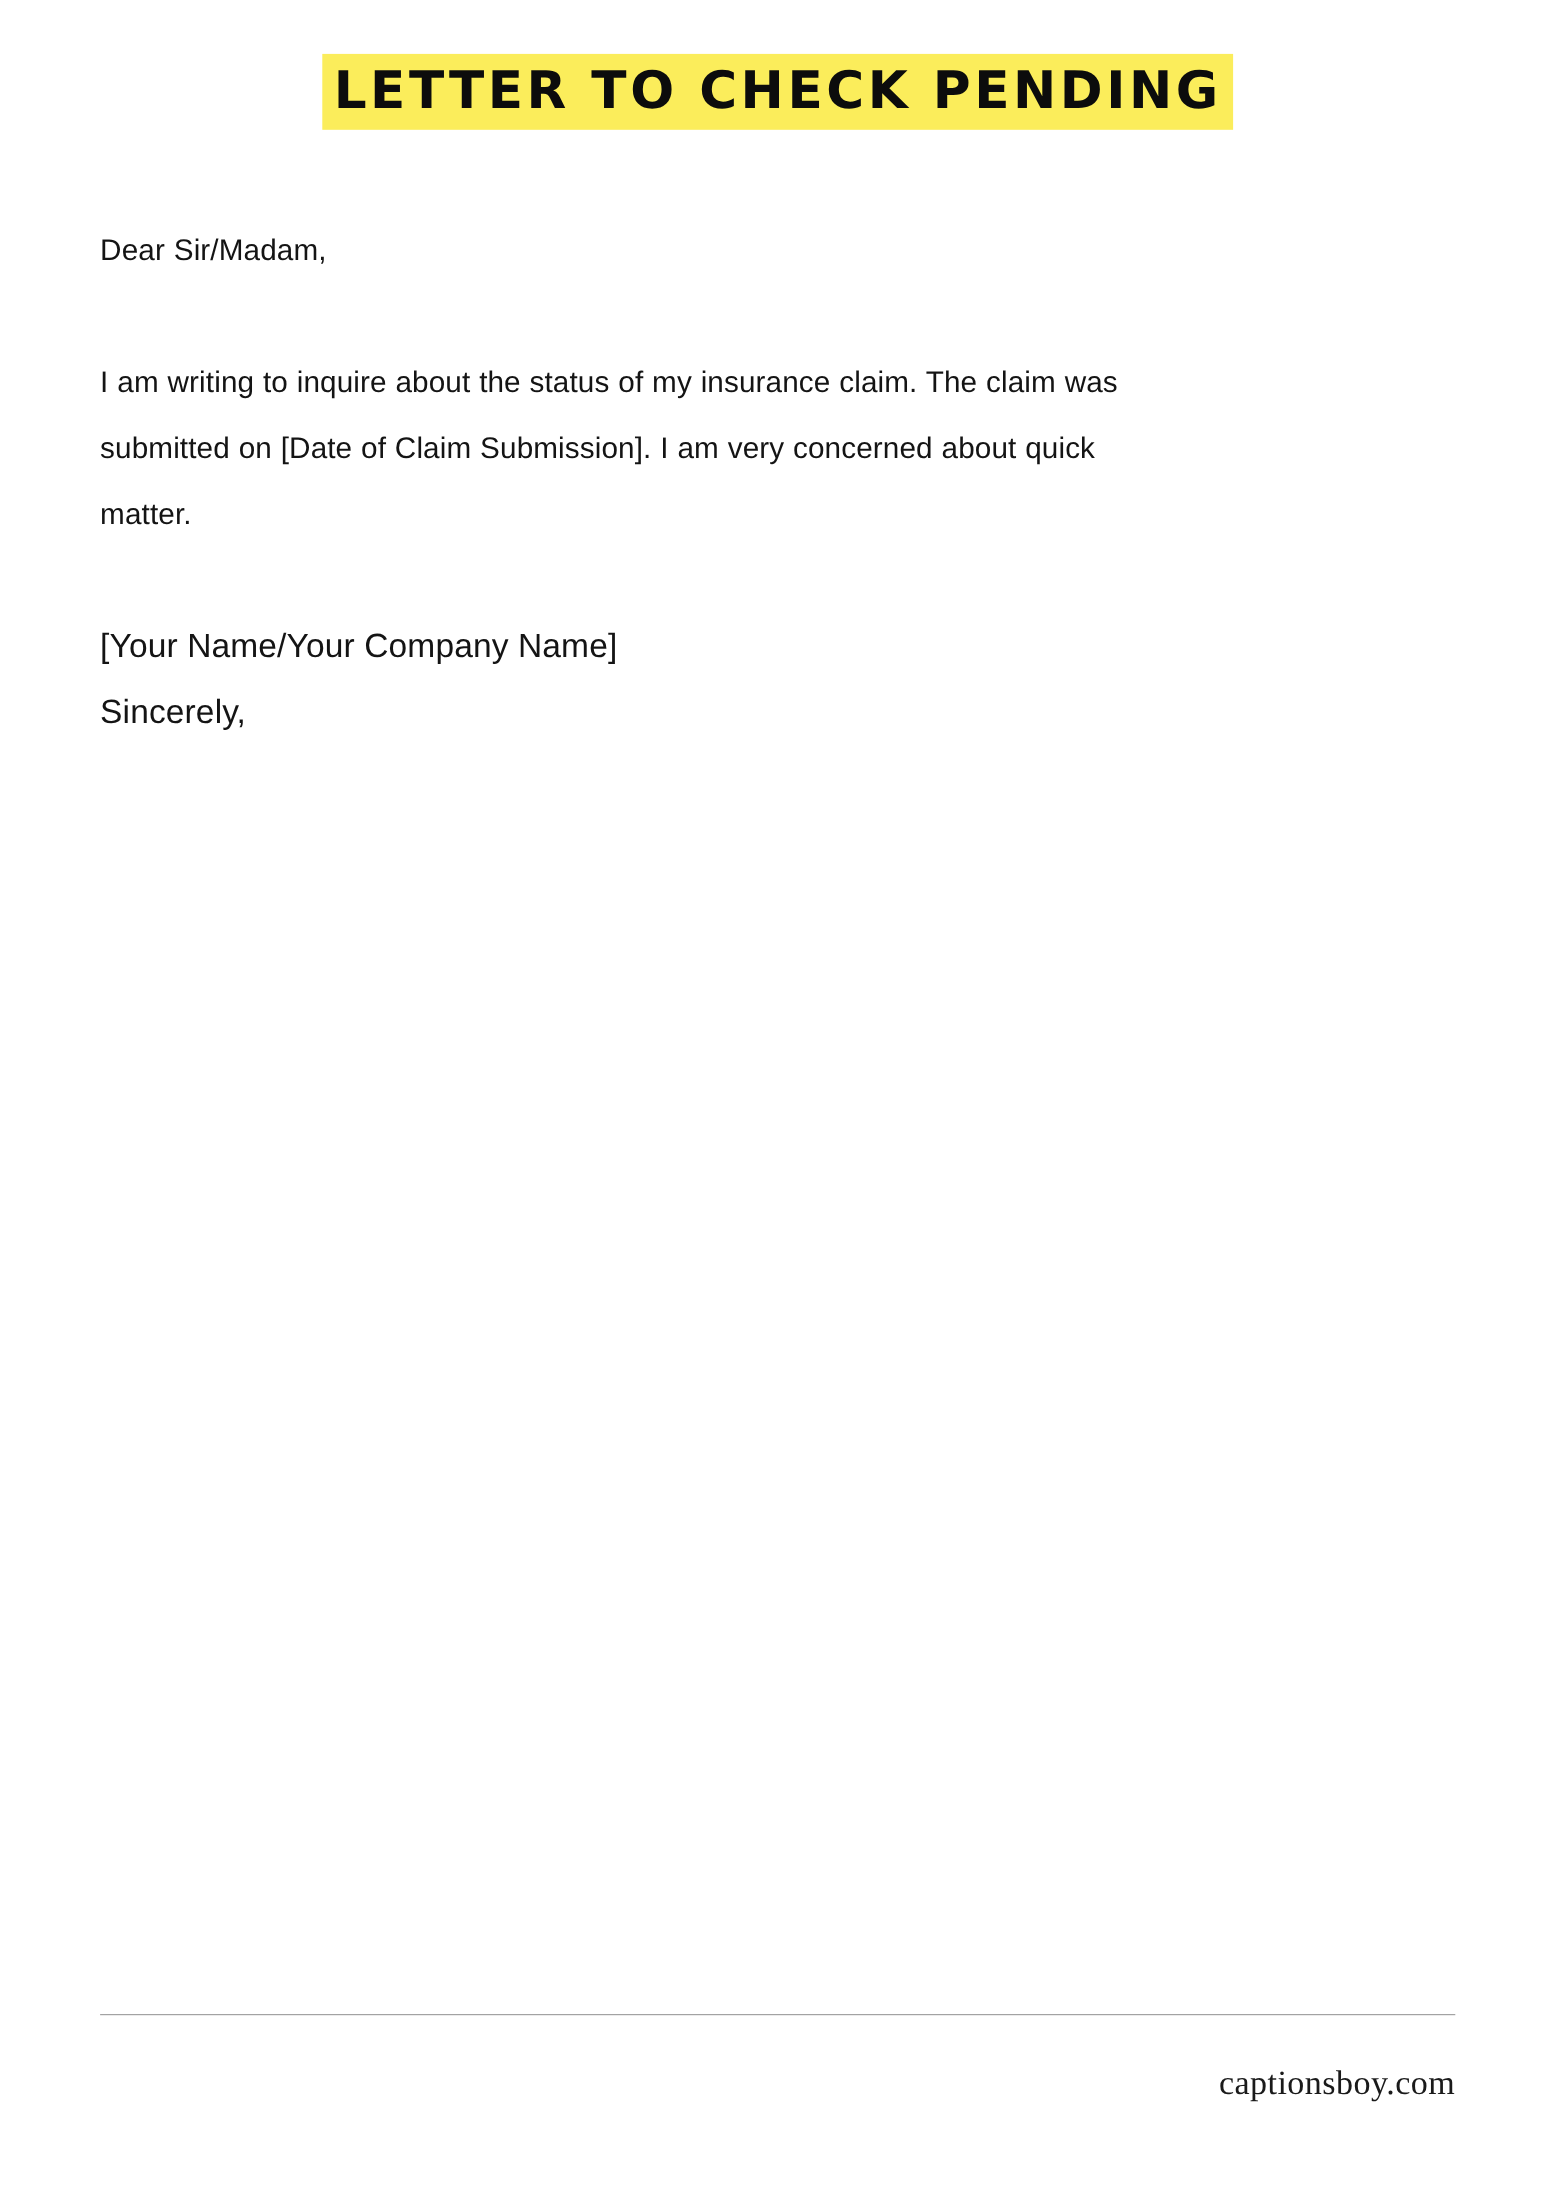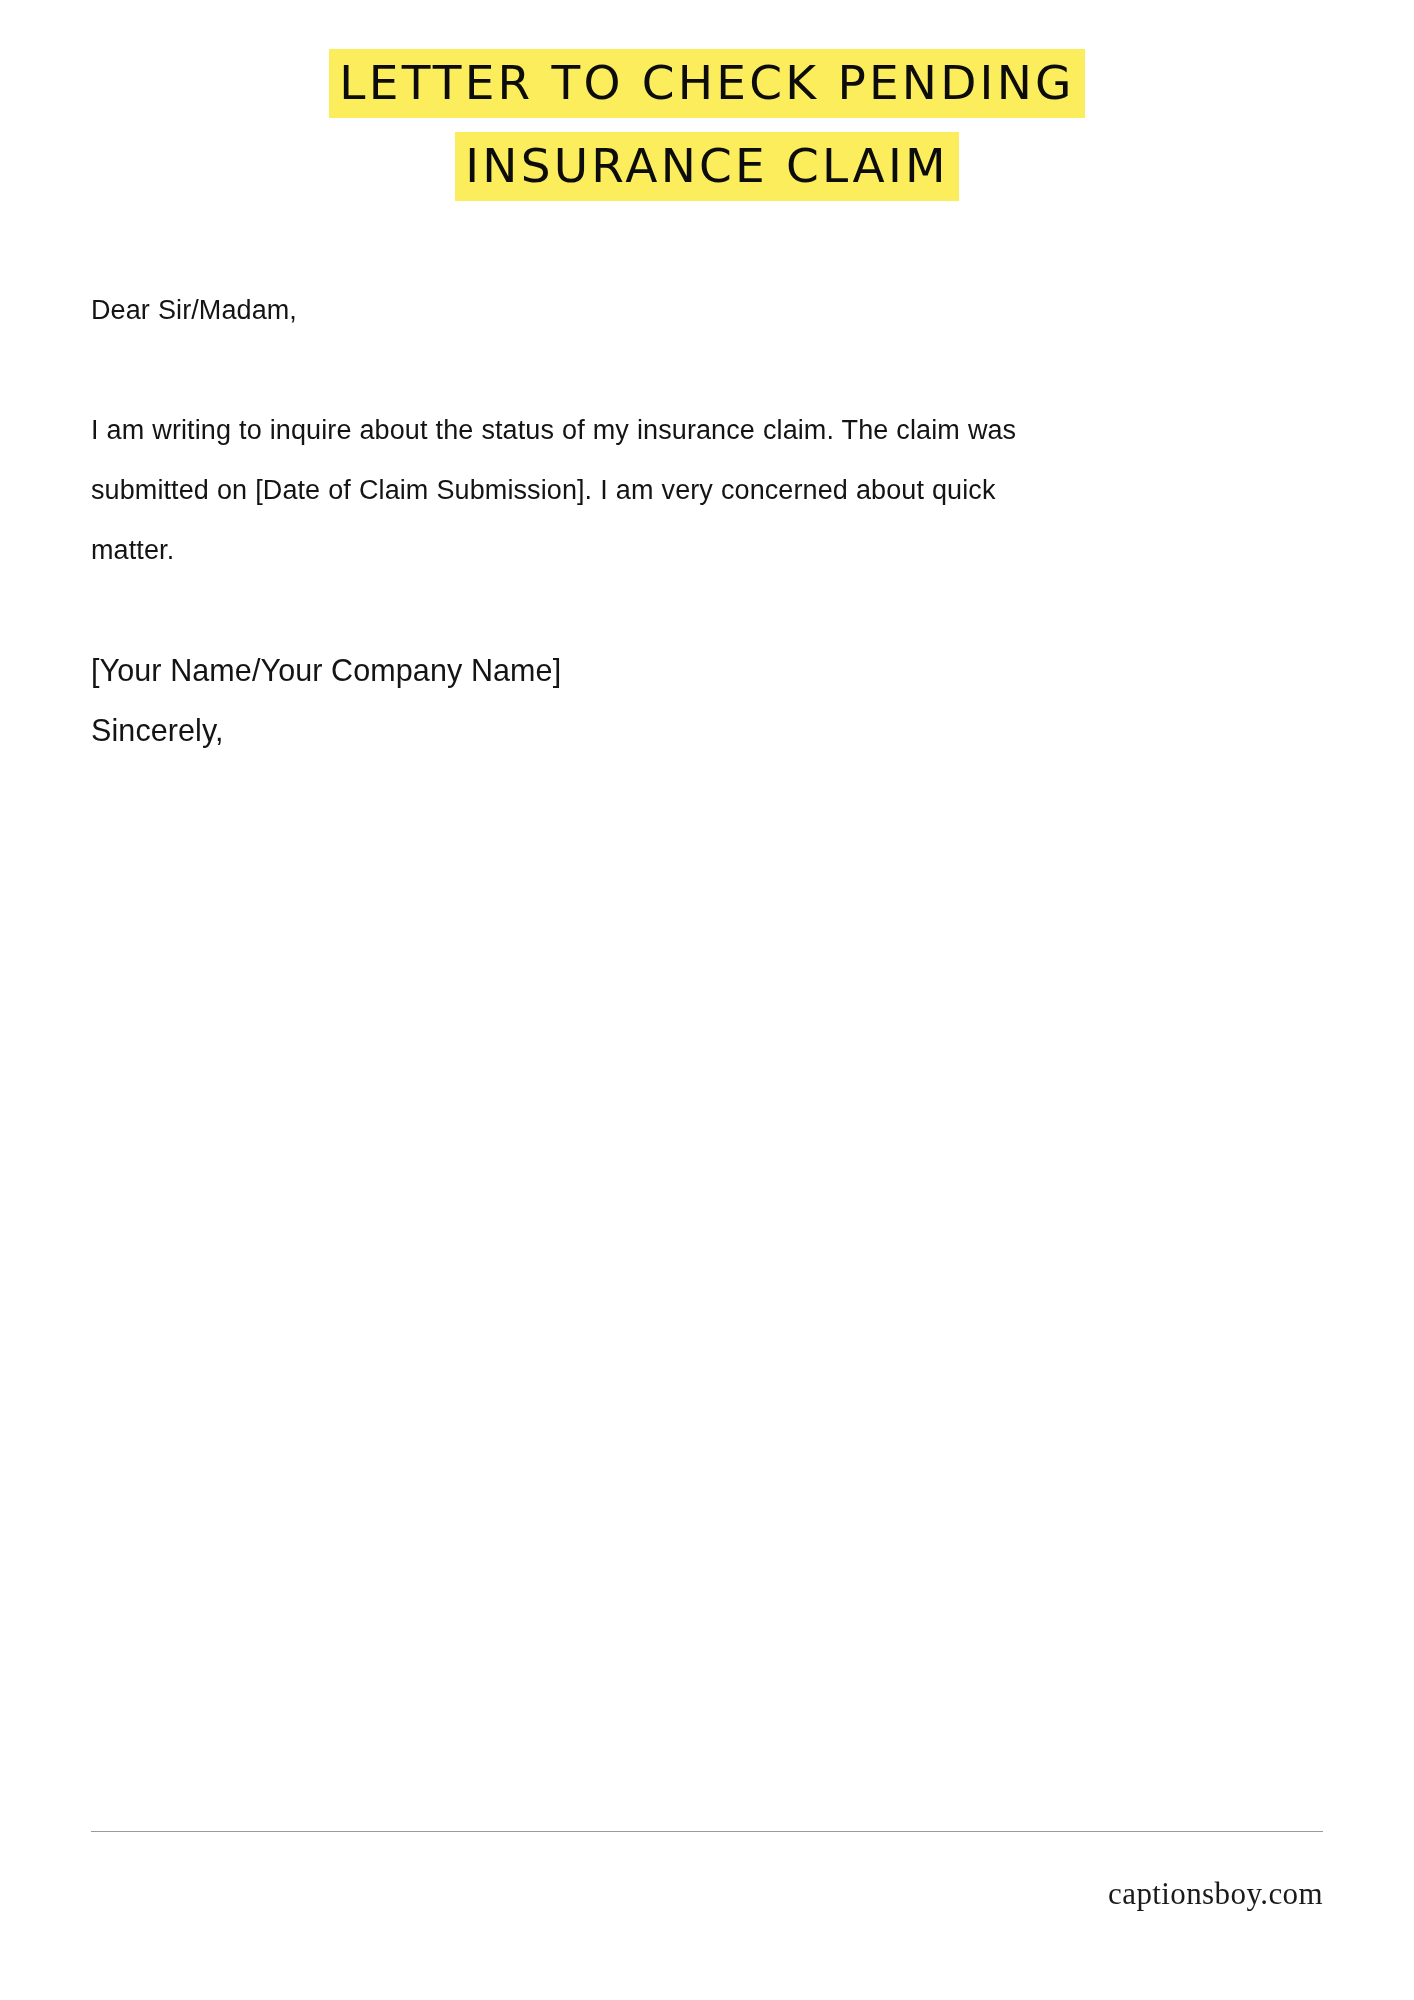--- a/index.html
+++ b/index.html
@@ -26,21 +26,21 @@
   
   .title-block {
     padding-top: 48px;
     padding-left: 96px;
     padding-right: 96px;
     text-align: center;
   }
   .title-line {
     display: inline;
     font-family: "DejaVu Sans", sans-serif;
-    font-weight: 400;
+    font-weight: 700;
     font-size: 47px;
     line-height: 70px;
     letter-spacing: 3.2px;
     color: #0c0c0c;
     background-color: #fbed5b;
     box-decoration-break: clone;
     -webkit-box-decoration-break: clone;
     padding: 6px 10px 8px 10px;
   }
   .title-row {
@@ -97,23 +97,20 @@
 </style>
 </head>
 <body>
 
 <div class="page">
 
   <div class="title-block">
     <div class="title-row">
       <span class="title-line">LETTER TO CHECK PENDING</span>
     </div>
-    <div class="title-row">
-      <span class="title-line">INSURANCE CLAIM</span>
-    </div>
   </div>
 
   <div class="letter-body">
 
     <p class="para">Dear Sir/Madam,</p>
 
     <p class="para">I am writing to inquire about the status of my insurance claim. The claim was submitted on [Date of Claim Submission]. I am very concerned about quick matter.</p>
 
 
 

